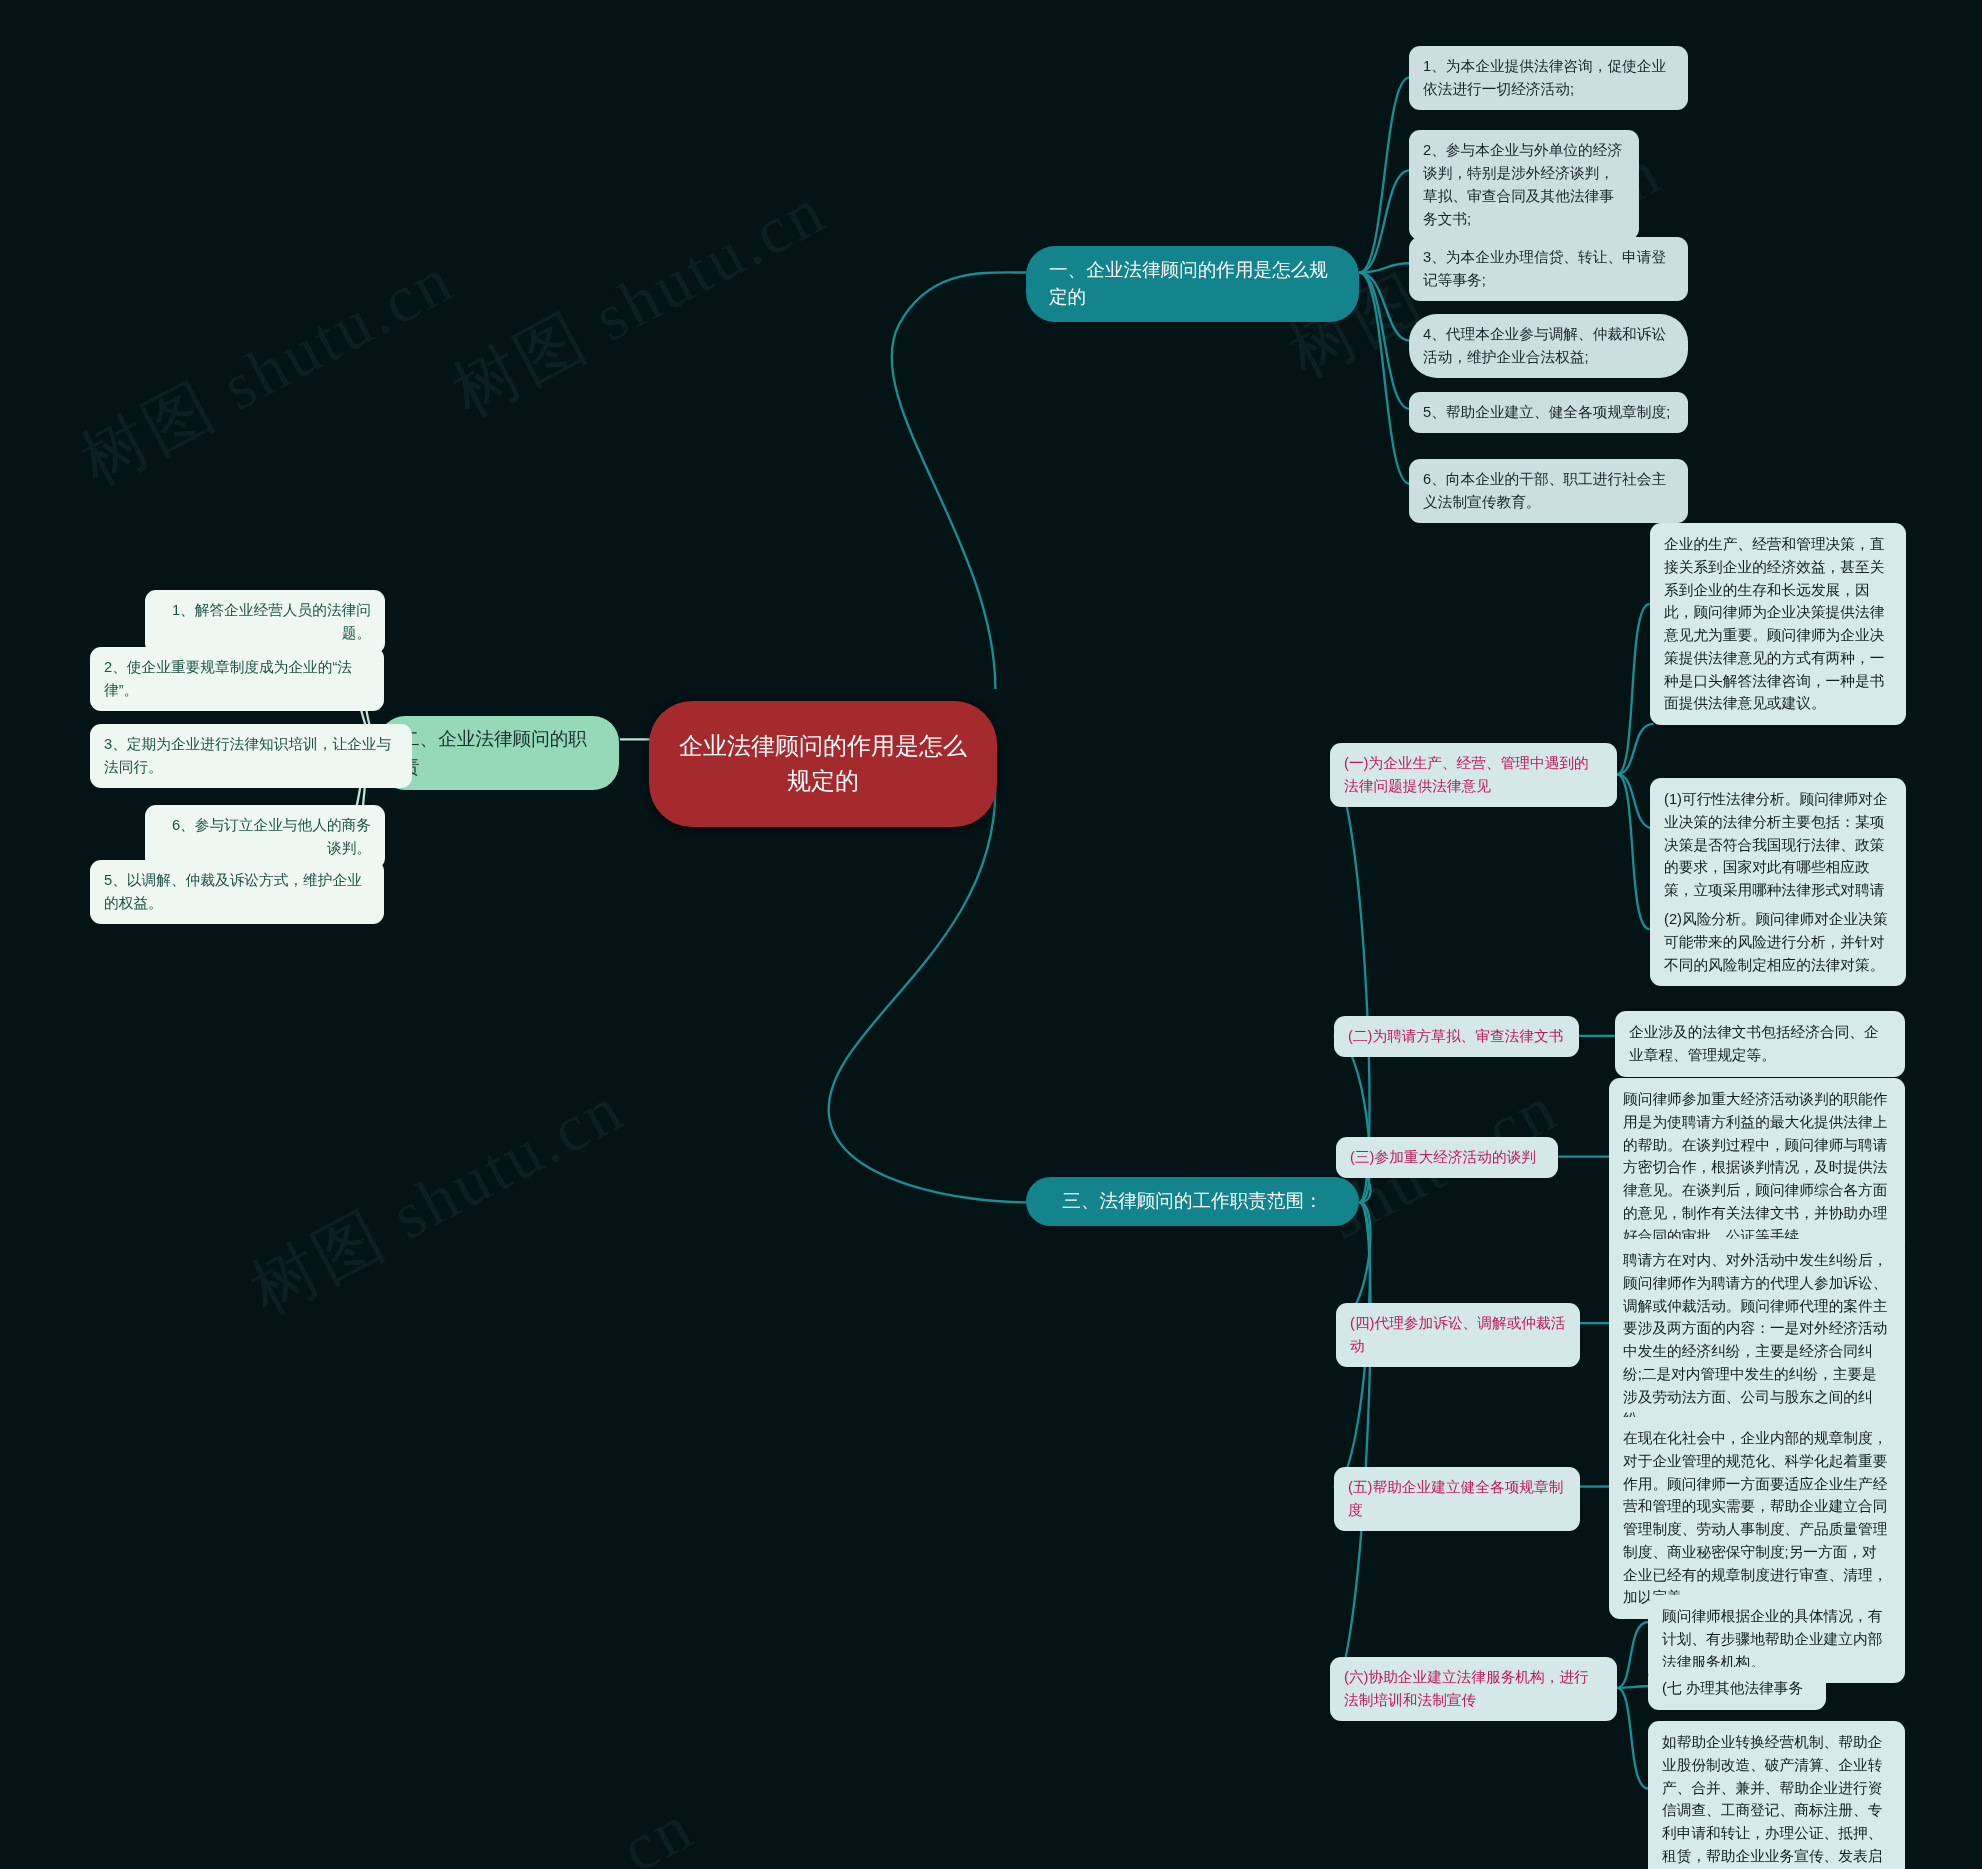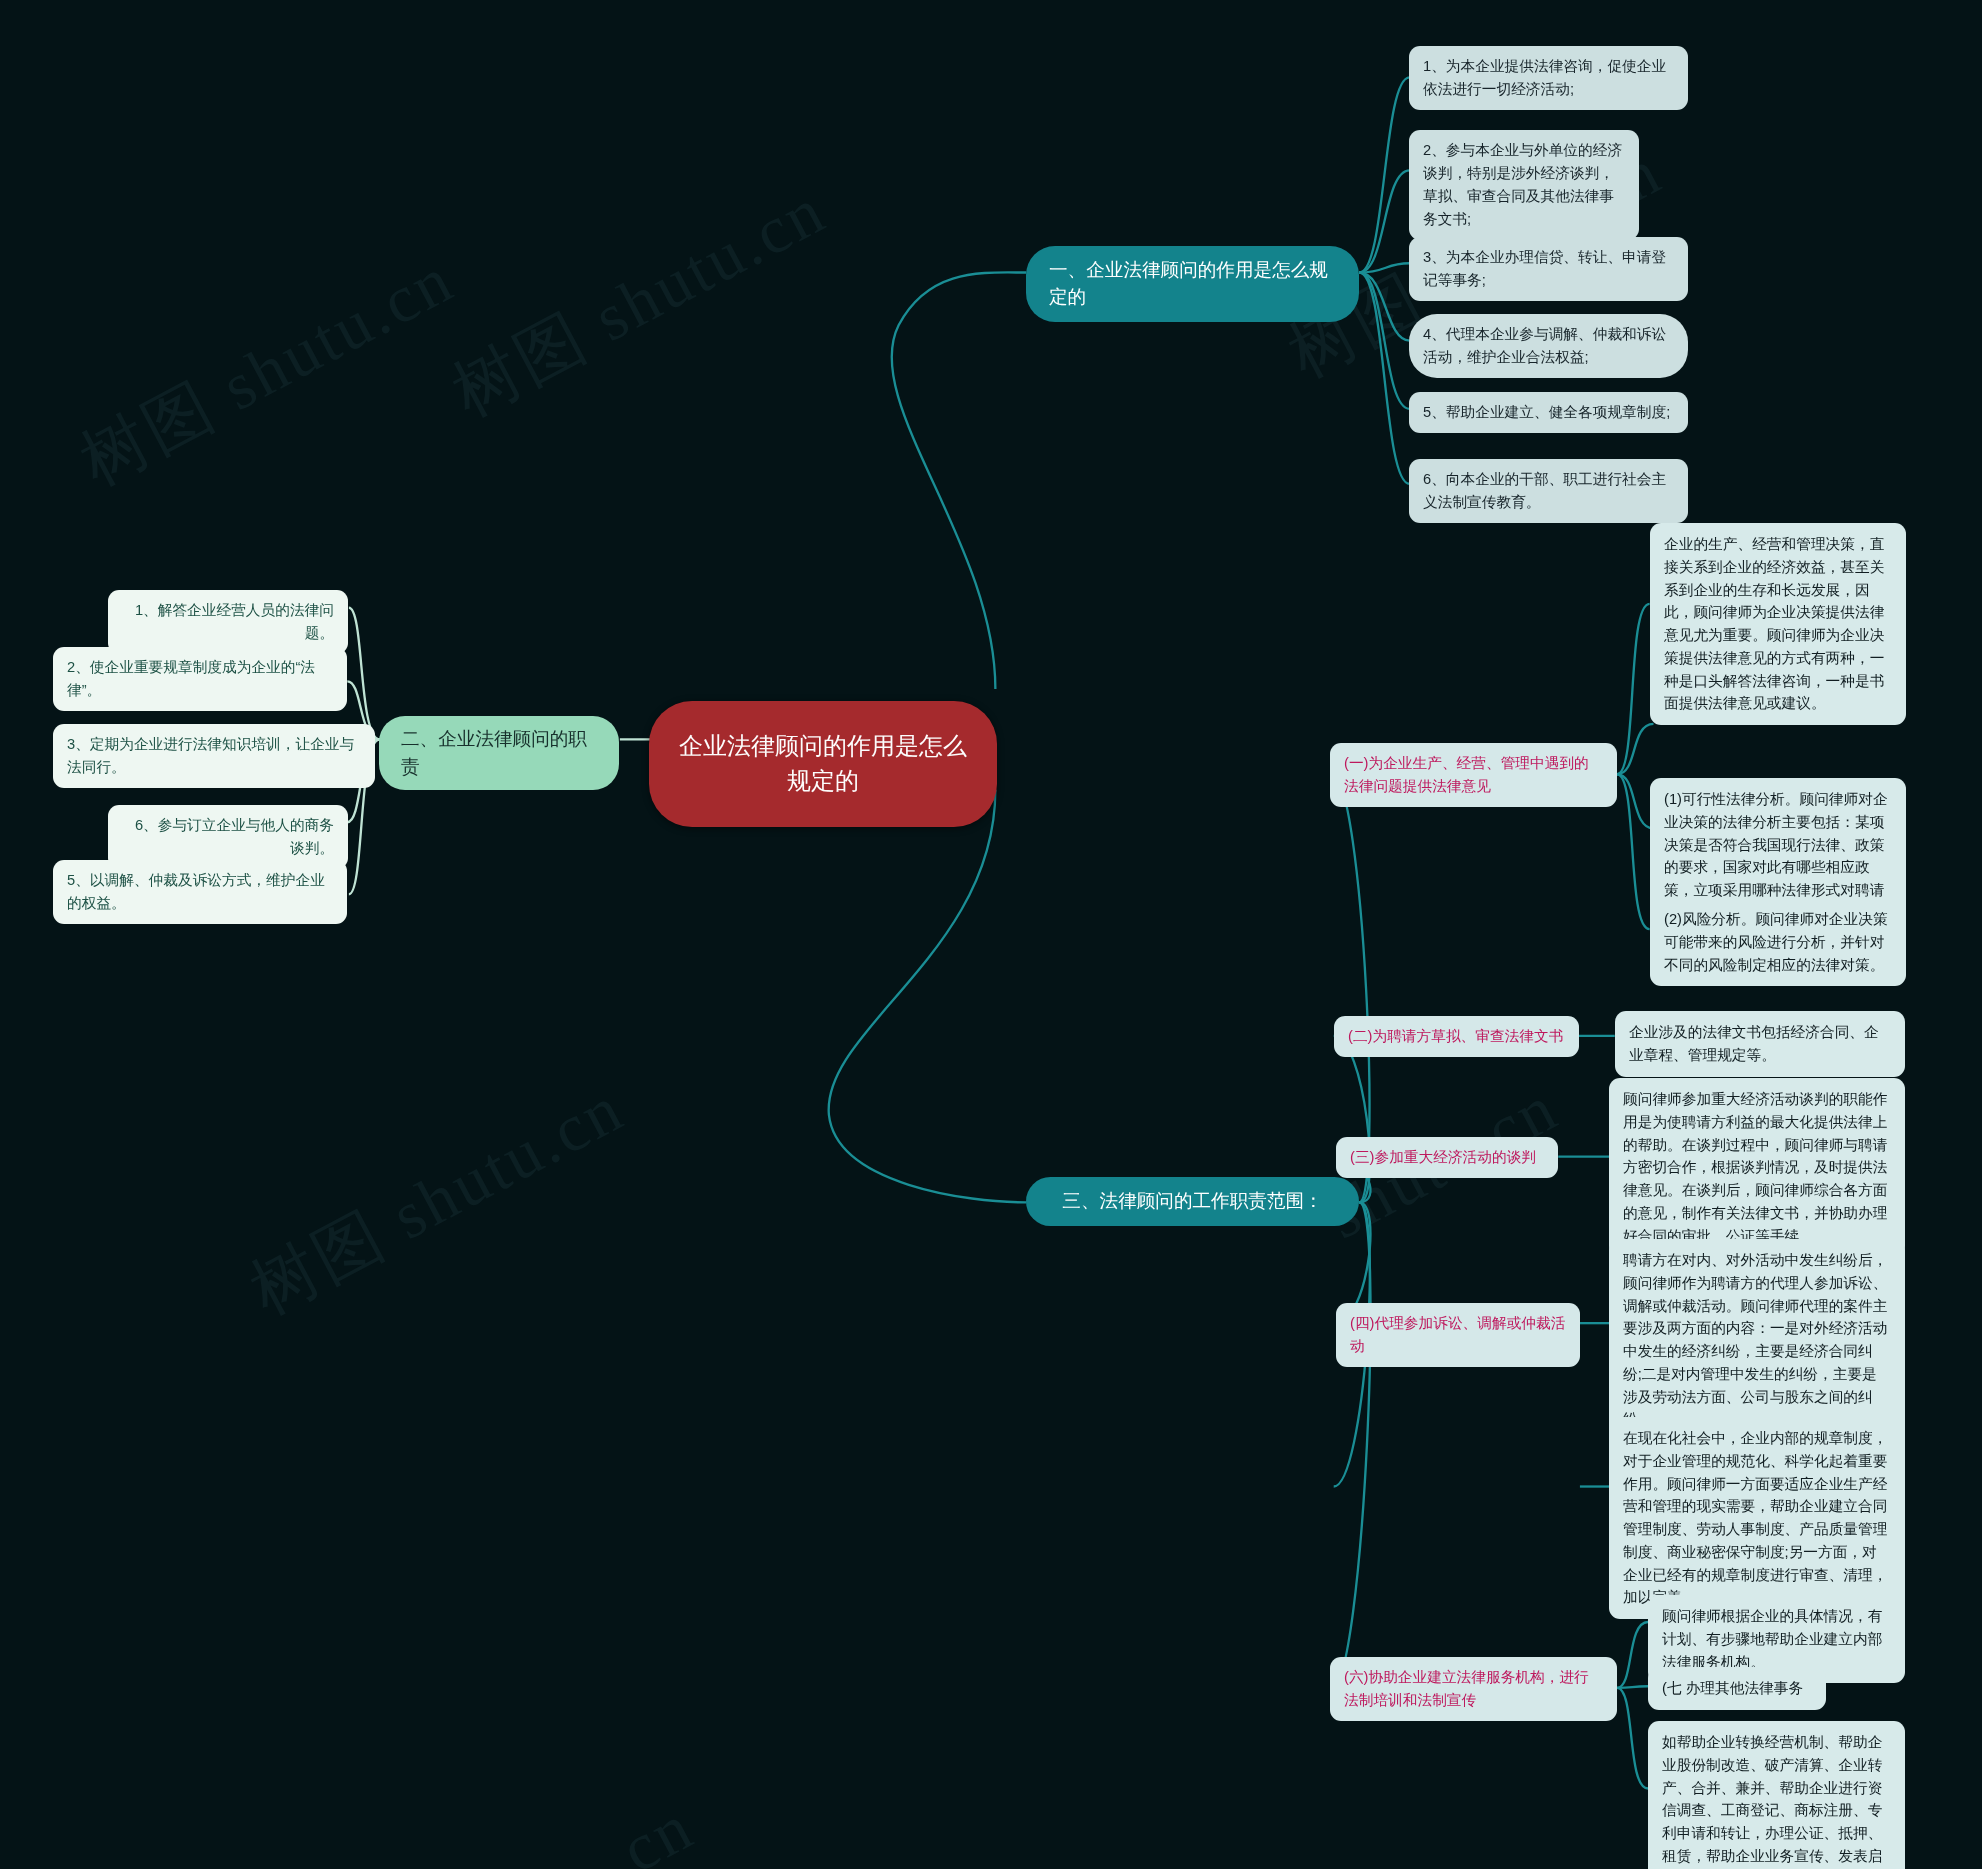--- a/index.html
+++ b/index.html
@@ -82,20 +82,21 @@
     padding: 9.3px 14px;
     line-height: 1.55;
   }
   .leaf-mint {
     background: #eef7f2;
     color: #1d5145;
     border-radius: 11px;
     font-size: 14.7px;
     padding: 9.3px 14px;
     line-height: 1.55;
+    margin-left: 37px;
   }
   .leaf-sub {
     background: #d5e8e9;
     color: #be185d;
     border-radius: 11px;
     font-size: 14.7px;
     padding: 9.3px 14px;
     line-height: 1.55;
   }
   .leaf-detail {
@@ -198,20 +199,21 @@
 
   <div class="node leaf-sub" style="left:1334px; top:1016px; width:245px;">(二)为聘请方草拟、审查法律文书</div>
   <div class="node leaf-detail" style="left:1615px; top:1011px; width:290px;">企业涉及的法律文书包括经济合同、企业章程、管理规定等。</div>
 
   <div class="node leaf-sub" style="left:1336px; top:1137px; width:222px;">(三)参加重大经济活动的谈判</div>
   <div class="node leaf-detail" style="left:1609px; top:1078px; width:296px;">顾问律师参加重大经济活动谈判的职能作用是为使聘请方利益的最大化提供法律上的帮助。在谈判过程中，顾问律师与聘请方密切合作，根据谈判情况，及时提供法律意见。在谈判后，顾问律师综合各方面的意见，制作有关法律文书，并协助办理好合同的审批、公证等手续。</div>
 
   <div class="node leaf-sub" style="left:1336px; top:1303px; width:244px;">(四)代理参加诉讼、调解或仲裁活动</div>
   <div class="node leaf-detail" style="left:1609px; top:1239px; width:296px;">聘请方在对内、对外活动中发生纠纷后，顾问律师作为聘请方的代理人参加诉讼、调解或仲裁活动。顾问律师代理的案件主要涉及两方面的内容：一是对外经济活动中发生的经济纠纷，主要是经济合同纠纷;二是对内管理中发生的纠纷，主要是涉及劳动法方面、公司与股东之间的纠纷。</div>
 
+  <div class="node leaf-sub" style="left:1334px; top:1467px; width:246px;">(五)帮助企业建立健全各项规章制度</div>
   <div class="node leaf-detail" style="left:1609px; top:1417px; width:296px;">在现在化社会中，企业内部的规章制度，对于企业管理的规范化、科学化起着重要作用。顾问律师一方面要适应企业生产经营和管理的现实需要，帮助企业建立合同管理制度、劳动人事制度、产品质量管理制度、商业秘密保守制度;另一方面，对企业已经有的规章制度进行审查、清理，加以完善。</div>
 
   <div class="node leaf-sub" style="left:1330px; top:1657px; width:287px;">(六)协助企业建立法律服务机构，进行法制培训和法制宣传</div>
   <div class="node leaf-detail" style="left:1648px; top:1595px; width:257px;">顾问律师根据企业的具体情况，有计划、有步骤地帮助企业建立内部法律服务机构。</div>
   <div class="node leaf-detail" style="left:1648px; top:1667px; width:178px;">(七 办理其他法律事务</div>
   <div class="node leaf-detail" style="left:1648px; top:1721px; width:257px;">如帮助企业转换经营机制、帮助企业股份制改造、破产清算、企业转产、合并、兼并、帮助企业进行资信调查、工商登记、商标注册、专利申请和转让，办理公证、抵押、租赁，帮助企业业务宣传、发表启事声明等。</div>
 
 </div>
 
 

